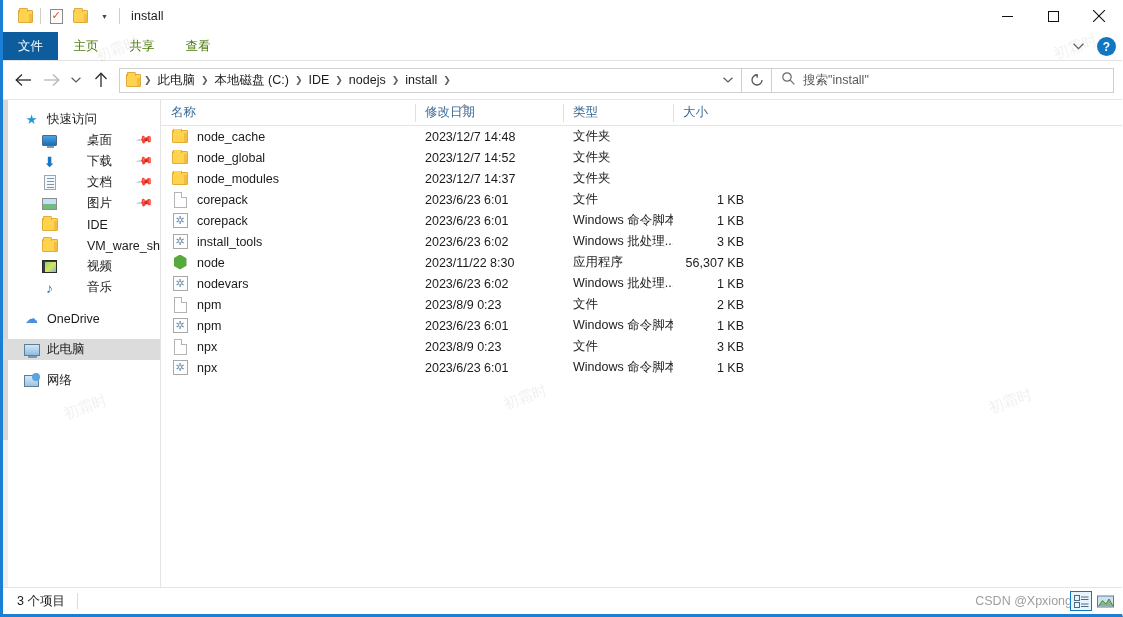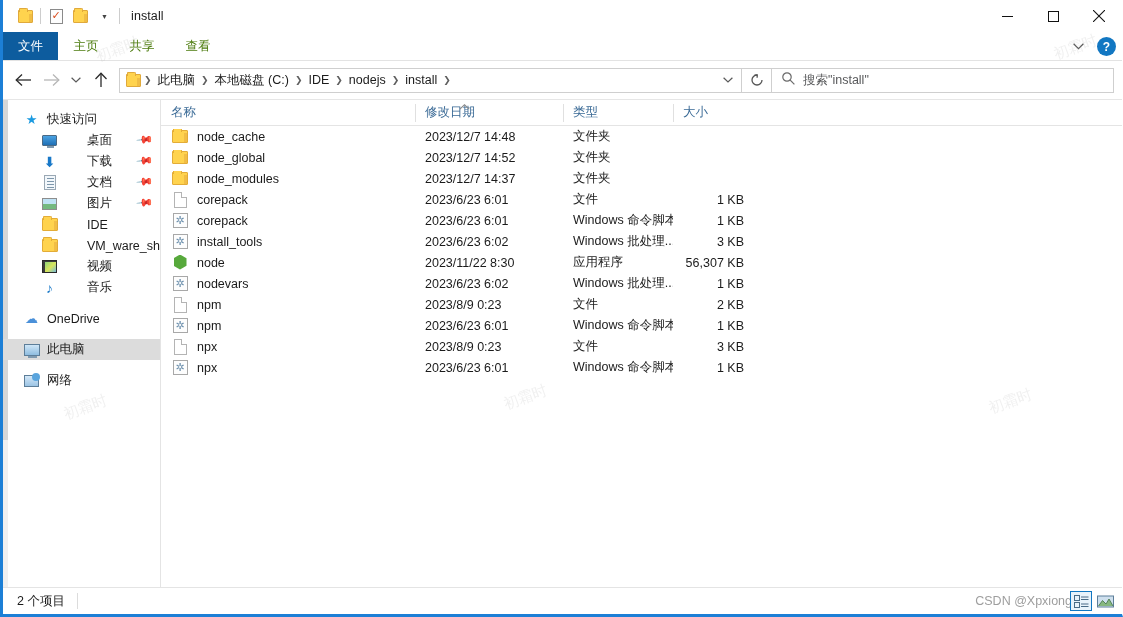--- a/index.html
+++ b/index.html
@@ -922,21 +922,21 @@
             </div>
             <div class="cell-date">2023/6/23 6:01</div>
             <div class="cell-type">Windows 命令脚本</div>
             <div class="cell-size">1 KB</div>
           </div>
         </div>
     </div>
   </div>
 
   <div id="statusbar">
-    <div id="statuscount">2 个项目</div>
+    <div id="statuscount">3 个项目</div>
     <div id="status-sep"></div>
     <div id="watermark">CSDN @Xpxiong</div>
     <div id="viewbtns">
       <div class="viewbtn sel">
         <svg width="15" height="13" viewBox="0 0 15 13">
           <rect x="0.5" y="0.5" width="5" height="5" fill="none" stroke="#4a6b86" stroke-width="1"></rect>
           <rect x="0.5" y="7.5" width="5" height="5" fill="none" stroke="#4a6b86" stroke-width="1"></rect>
           <line x1="7" y1="2" x2="14.5" y2="2" stroke="#4a6b86" stroke-width="1"></line>
           <line x1="7" y1="4.5" x2="14.5" y2="4.5" stroke="#4a6b86" stroke-width="1"></line>
           <line x1="7" y1="9" x2="14.5" y2="9" stroke="#4a6b86" stroke-width="1"></line>

